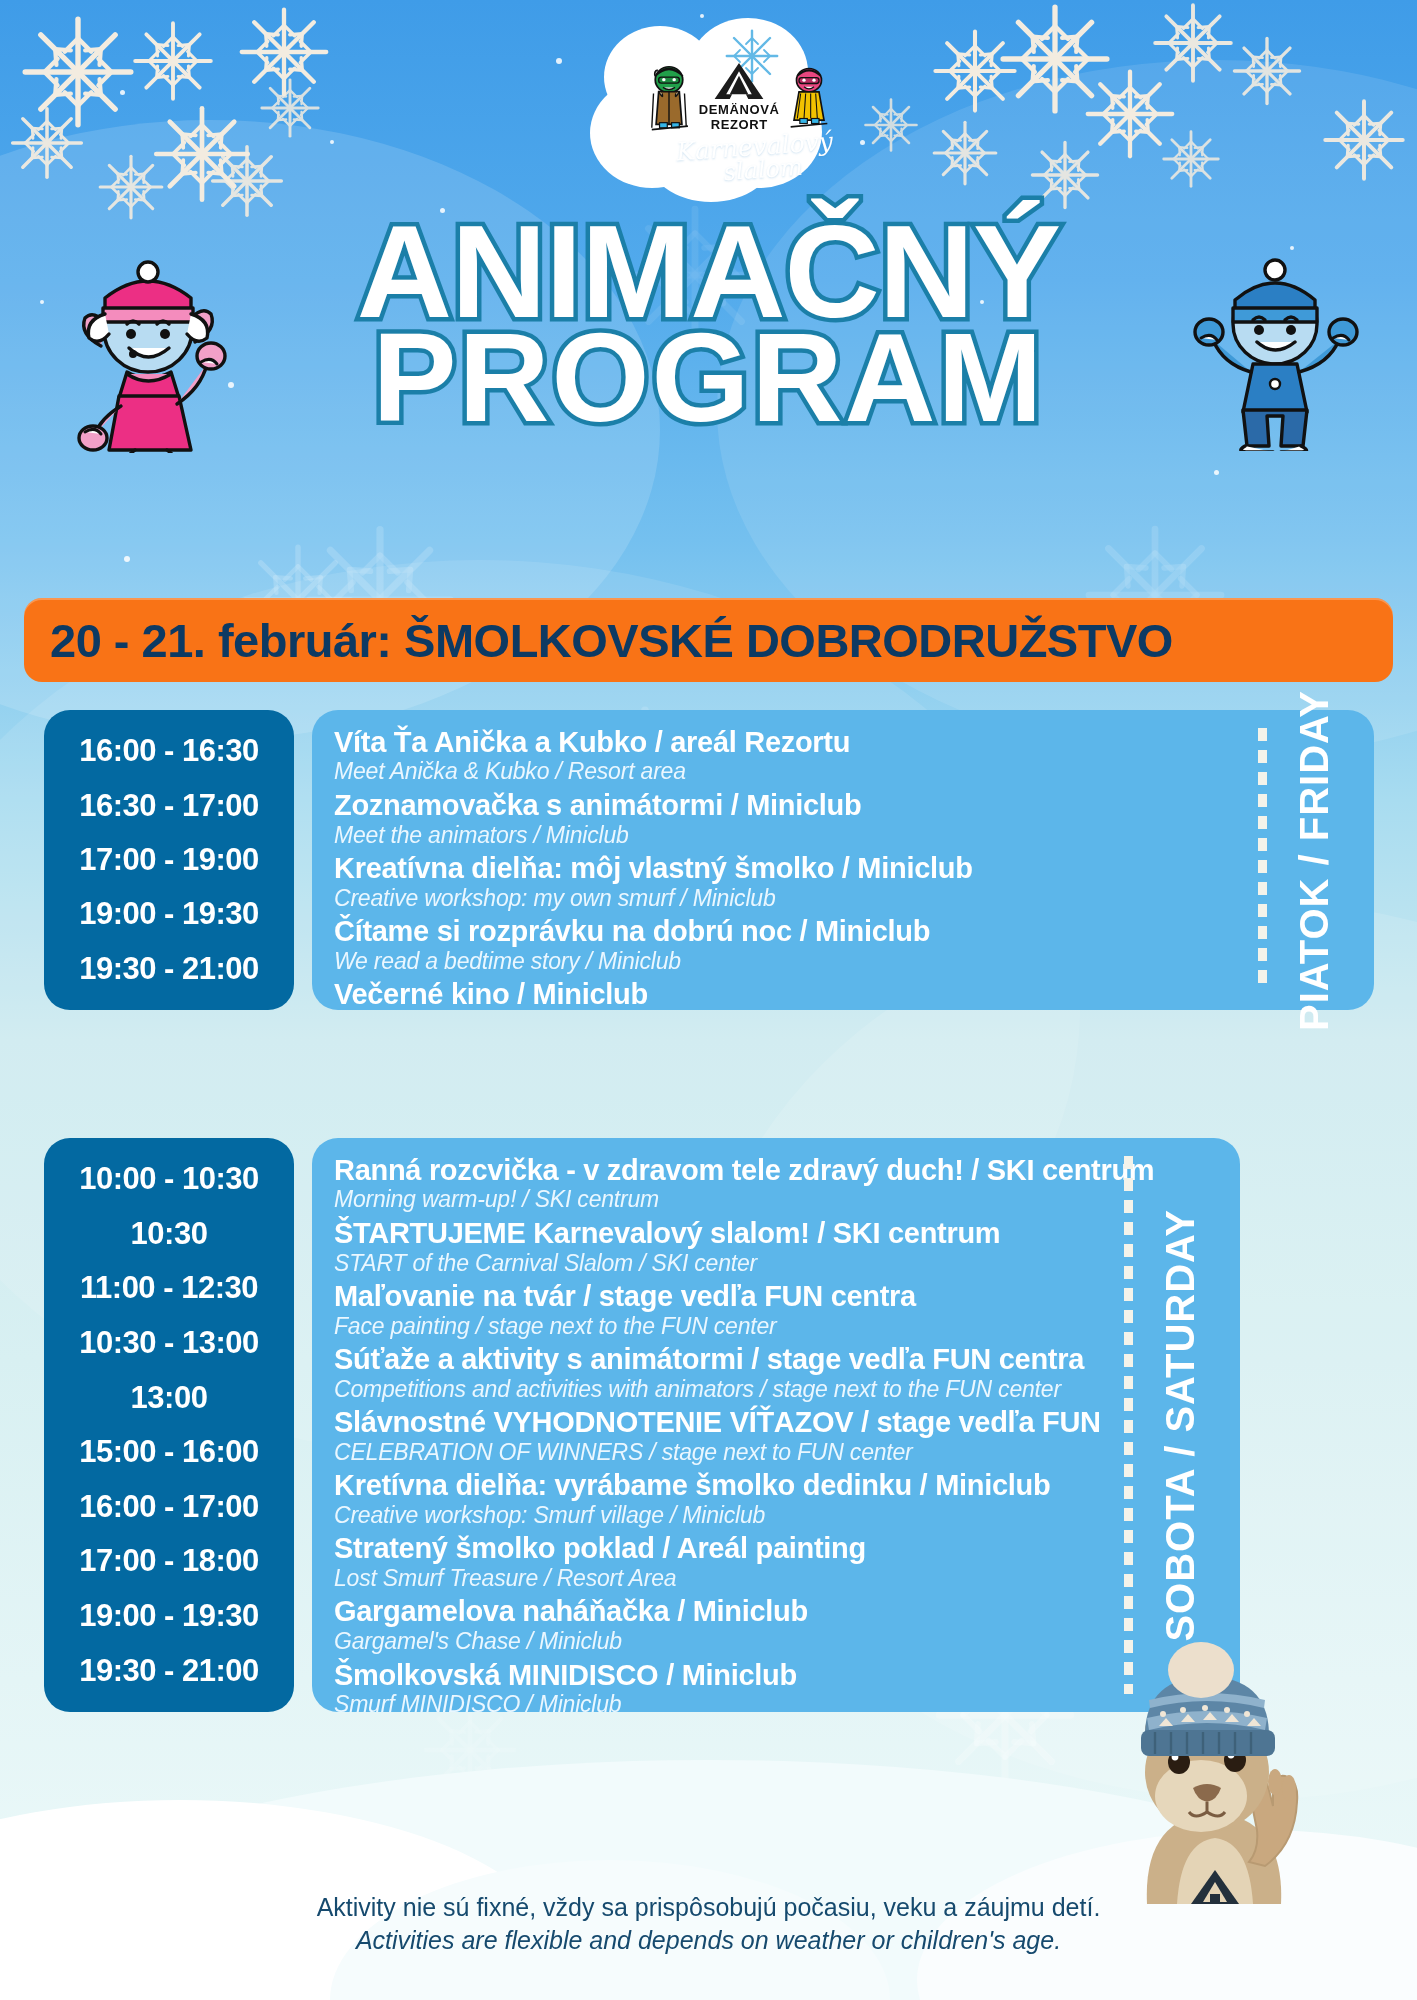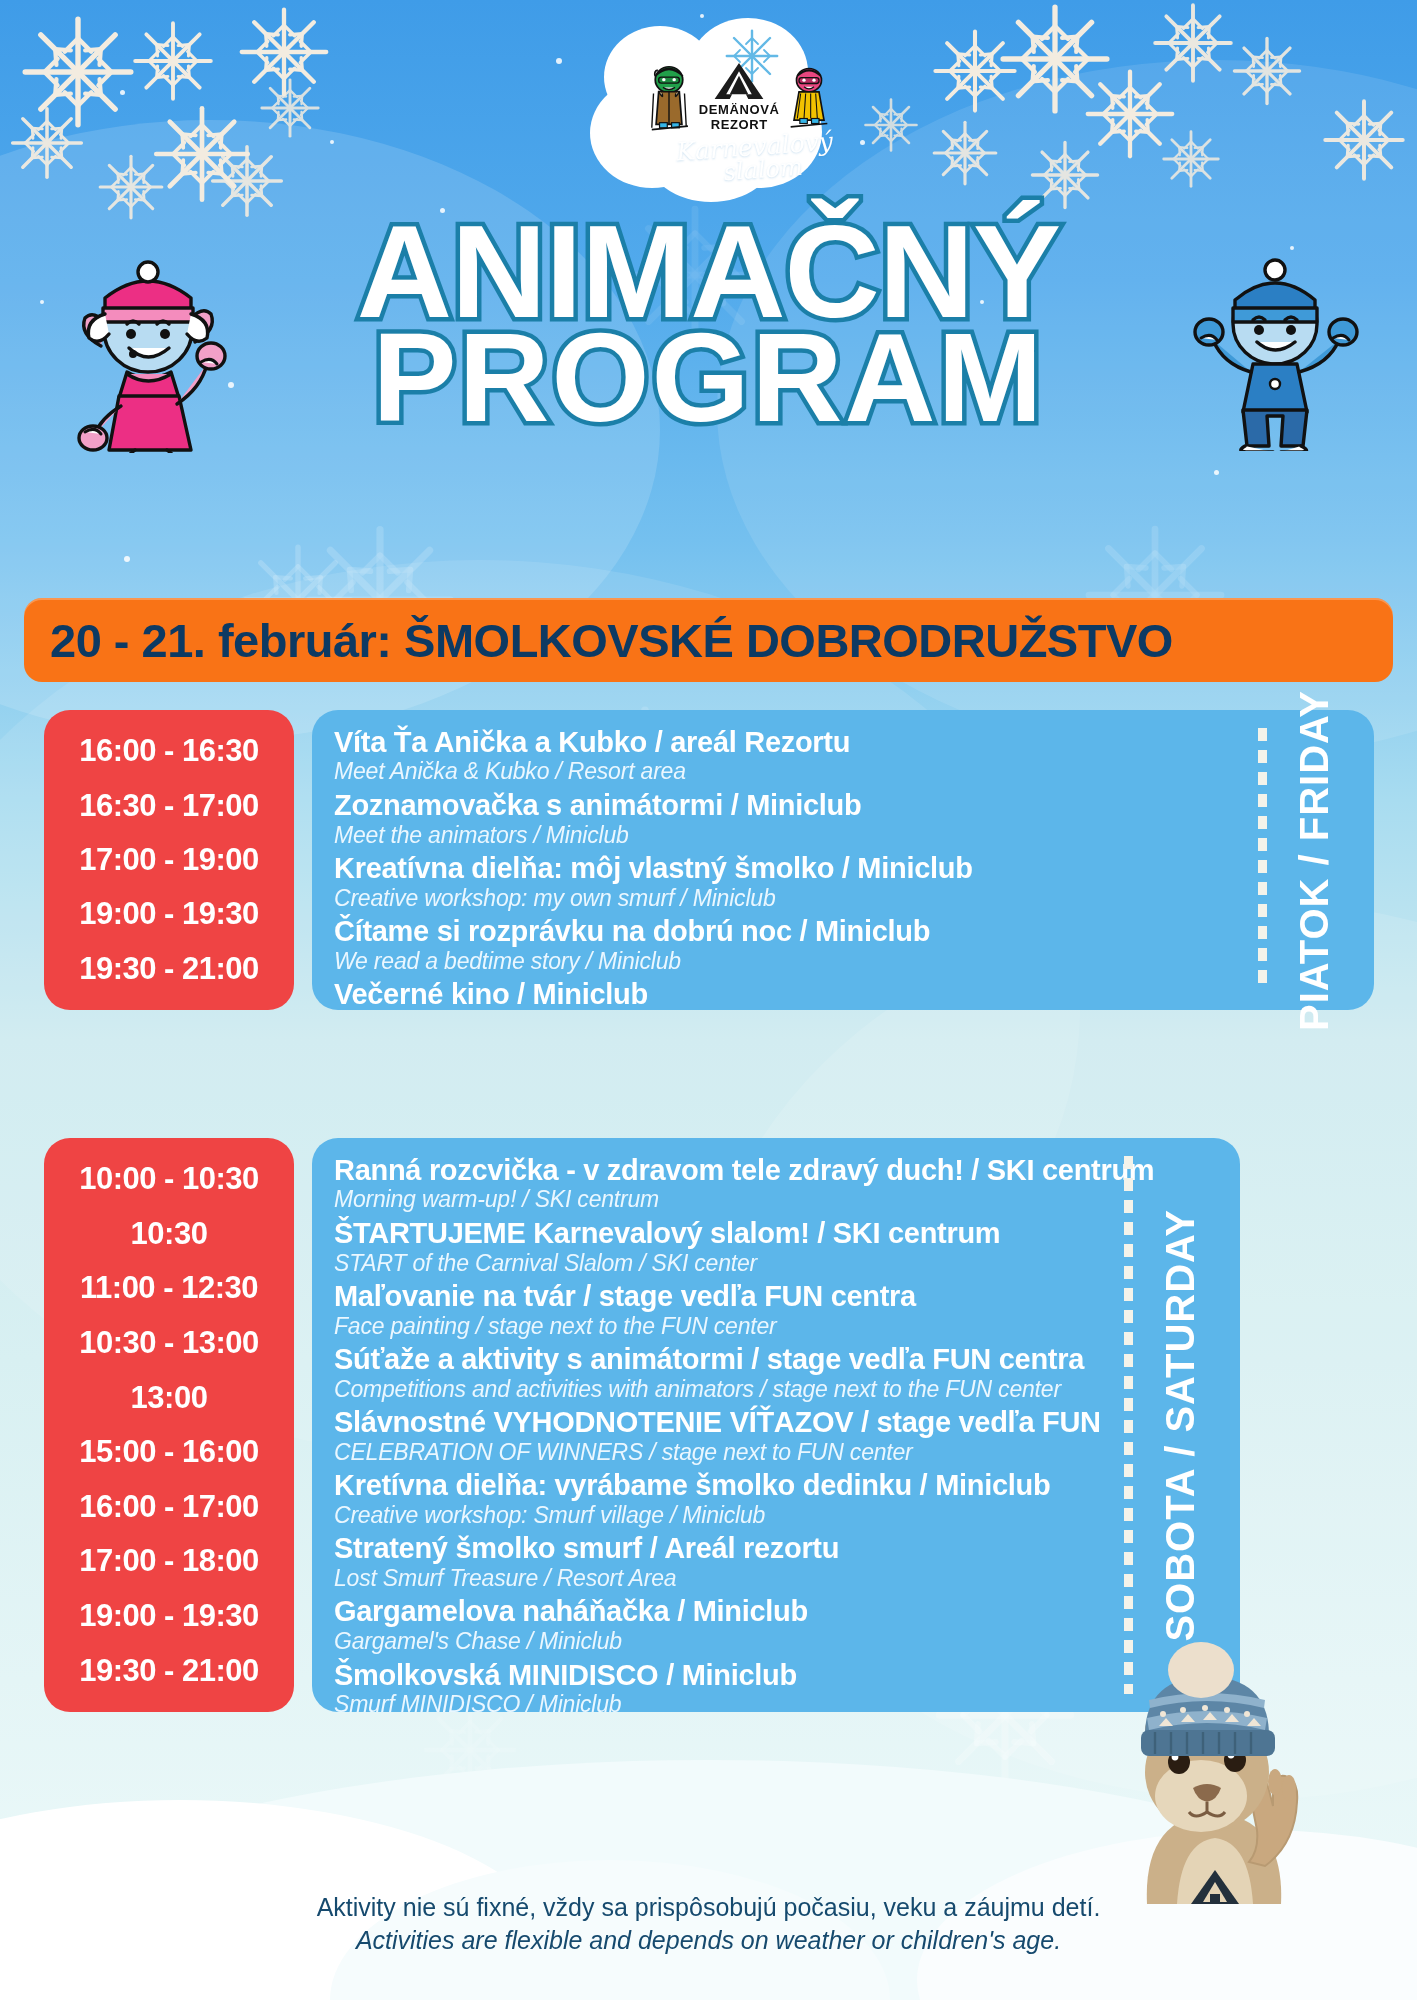--- a/index.html
+++ b/index.html
@@ -104,21 +104,21 @@
     white-space:nowrap;
   }
 
   
   .day{position:absolute;}
   .day-fri{left:44px;top:710px;width:1330px;}
   .day-sat{left:44px;top:1138px;width:1196px;}
 
   .time-col{
     position:absolute;left:0;top:0;width:250px;
-    background:#ef4444;border-radius:26px;
+    background:#0369a1;border-radius:26px;
     display:flex;flex-direction:column;justify-content:space-around;
     align-items:center;padding:14px 0;
   }
   .time-col .t{
     color:#fff;font-weight:bold;font-size:31px;letter-spacing:-.5px;white-space:nowrap;
   }
   .evt-col{
     position:absolute;left:268px;top:0;right:0;
     background:#5cb6ea;border-radius:26px 26px 26px 26px;
     padding:16px 0 16px 22px;
@@ -1204,21 +1204,21 @@
         </div>
         <div class="evt">
           <div class="sk">Slávnostné VYHODNOTENIE VÍŤAZOV / stage vedľa FUN</div>
           <div class="en">CELEBRATION OF WINNERS / stage next to FUN center</div>
         </div>
         <div class="evt">
           <div class="sk">Kretívna dielňa: vyrábame šmolko dedinku / Miniclub</div>
           <div class="en">Creative workshop: Smurf village / Miniclub</div>
         </div>
         <div class="evt">
-          <div class="sk">Stratený šmolko smurf / Areál rezortu</div>
+          <div class="sk">Stratený šmolko poklad / Areál painting</div>
           <div class="en">Lost Smurf Treasure / Resort Area</div>
         </div>
         <div class="evt">
           <div class="sk">Gargamelova naháňačka / Miniclub</div>
           <div class="en">Gargamel's Chase / Miniclub</div>
         </div>
         <div class="evt">
           <div class="sk">Šmolkovská MINIDISCO / Miniclub</div>
           <div class="en">Smurf MINIDISCO / Miniclub</div>
         </div>

